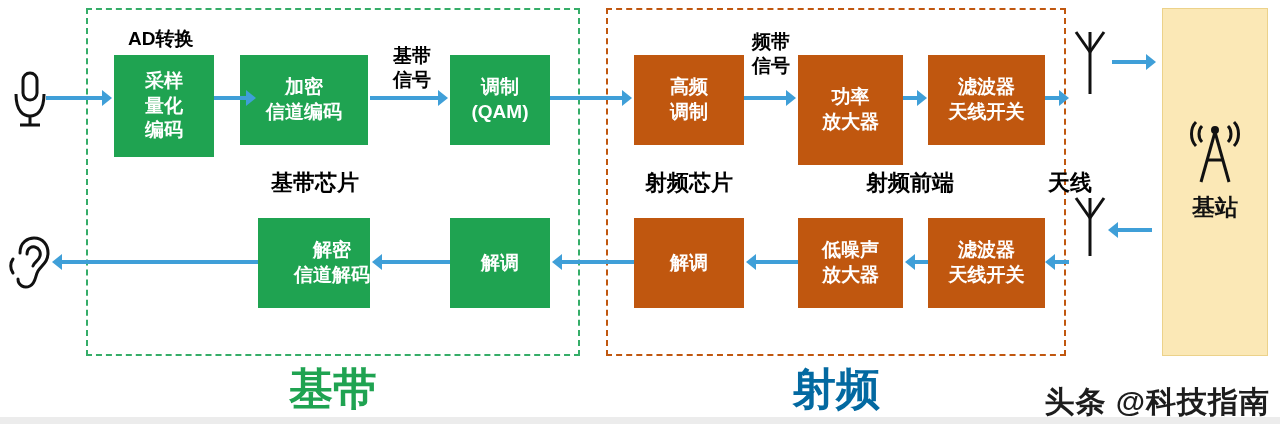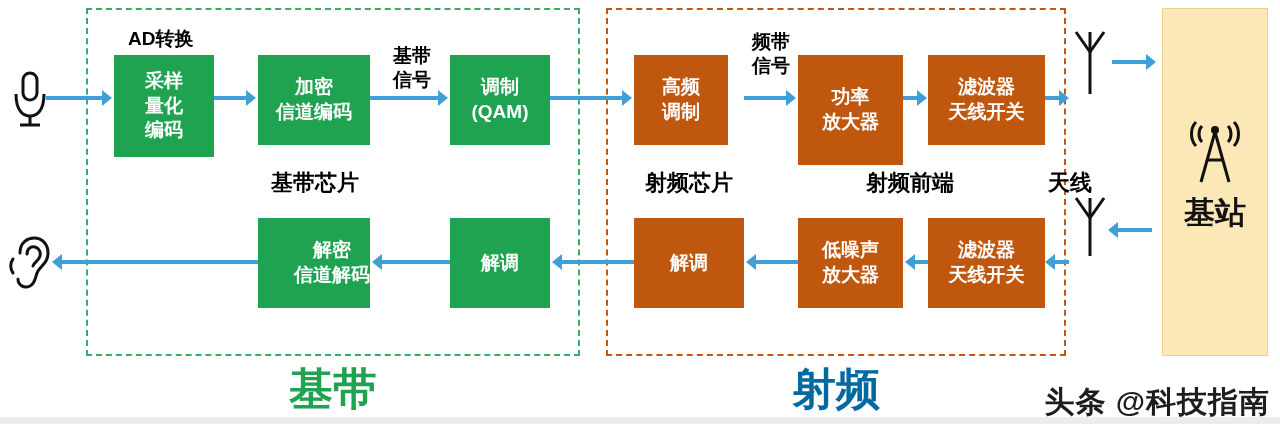--- a/index.html
+++ b/index.html
@@ -27,21 +27,21 @@
 
   .arrow{position:absolute;height:4px;background:#3f9fd8;}
   .arrow-right::after{content:"";position:absolute;right:-10px;top:-6px;width:0;height:0;
       border-top:8px solid transparent;border-bottom:8px solid transparent;border-left:10px solid #3f9fd8;}
   .arrow-left::before{content:"";position:absolute;left:-10px;top:-6px;width:0;height:0;
       border-top:8px solid transparent;border-bottom:8px solid transparent;border-right:10px solid #3f9fd8;}
 
   .icon{position:absolute;}
   .icon svg{display:block;}
 
-  .station-label{position:absolute;font-weight:bold;font-size:31px;text-align:center;color:#111;}
+  .station-label{position:absolute;font-weight:bold;font-size:23px;text-align:center;color:#111;}
 
   .watermark{position:absolute;font-size:30px;font-weight:bold;color:#1d1d1d;letter-spacing:1px;
       text-shadow:1px 1px 0 #fff,-1px -1px 0 #fff,1px -1px 0 #fff,-1px 1px 0 #fff,2px 2px 2px #fff;}
   .bottom-strip{position:absolute;left:0;right:0;bottom:0;height:7px;background:#ececec;}
 </style>
 </head>
 <body>
 
 <div class="canvas">
 
@@ -61,29 +61,29 @@
     <svg width="46" height="58" viewBox="0 0 46 58" fill="none" stroke="#111" stroke-width="3" stroke-linecap="round">
       <path d="M12 18 C12 7 20 3 26 3 C35 3 40 10 40 18 C40 27 34 30 30 36 C27 41 28 48 22 51 C16 54 10 50 10 44"></path>
       <path d="M19 19 C19 13 24 11 27 12 C31 13 33 17 32 21 C31 26 26 27 25 31"></path>
       <path d="M5 24 C2 28 2 34 5 38"></path>
     </svg>
   </div>
 
   <div class="block green" style="left:114px;top:55px;width:100px;height:102px;">采样
 量化
 编码</div>
-  <div class="block green" style="left:258px;top:55px;width:112px;height:90px;">加密
+  <div class="block green" style="left:240px;top:55px;width:128px;height:90px;">加密
 信道编码</div>
   <div class="block green" style="left:450px;top:55px;width:100px;height:90px;">调制
 (QAM)</div>
   <div class="block green" style="left:258px;top:218px;width:112px;height:90px;padding-left:36px;">解密
 信道解码</div>
   <div class="block green" style="left:450px;top:218px;width:100px;height:90px;">解调</div>
 
-  <div class="block orange" style="left:634px;top:55px;width:94px;height:90px;">高频
+  <div class="block orange" style="left:634px;top:55px;width:110px;height:90px;">高频
 调制</div>
   <div class="block orange" style="left:798px;top:55px;width:105px;height:110px;">功率
 放大器</div>
   <div class="block orange" style="left:928px;top:55px;width:117px;height:90px;">滤波器
 天线开关</div>
   <div class="block orange" style="left:634px;top:218px;width:110px;height:90px;">解调</div>
   <div class="block orange" style="left:798px;top:218px;width:105px;height:90px;">低噪声
 放大器</div>
   <div class="block orange" style="left:928px;top:218px;width:117px;height:90px;">滤波器
 天线开关</div>

